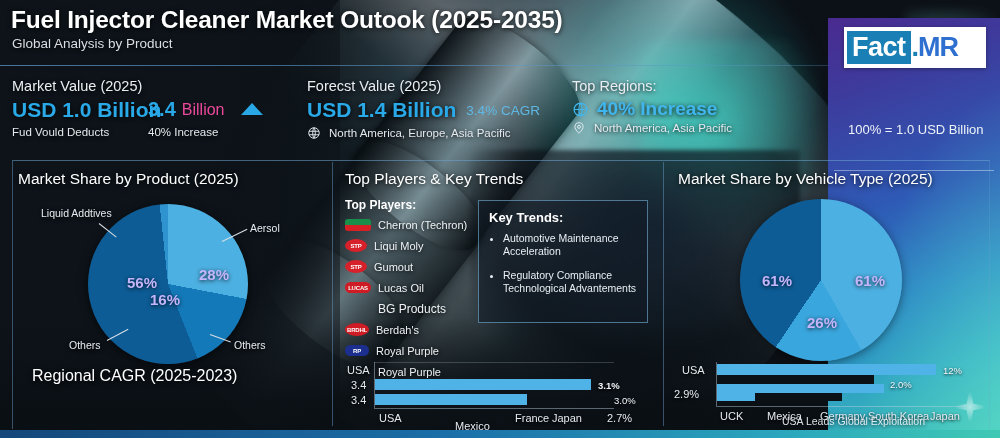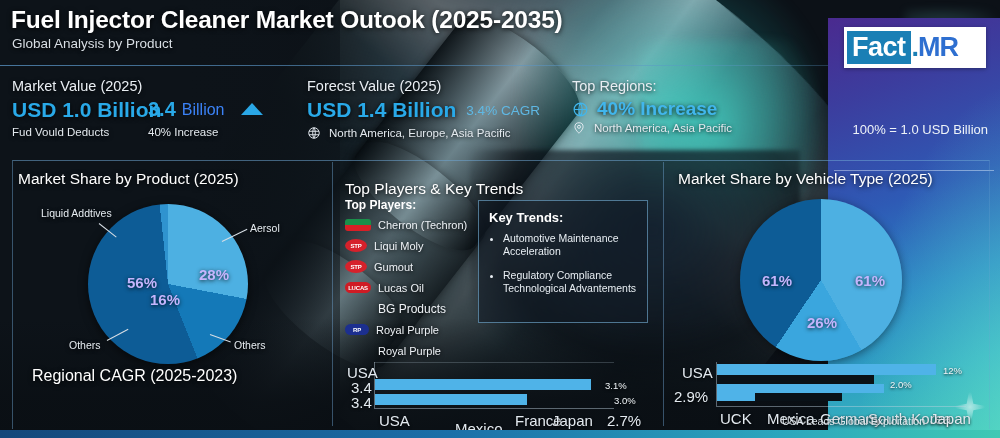--- a/index.html
+++ b/index.html
@@ -79,21 +79,21 @@
   .kpi .k-label{font-size:14.5px;color:#e9eef3;text-shadow:0 1px 4px rgba(0,0,0,.9);}
   .kpi .k-big{font-size:21px;font-weight:bold;color:#29a9e8;text-shadow:0 1px 5px rgba(0,0,0,.9);}
   .kpi .k-sub{font-size:11.5px;color:#e3e9ee;text-shadow:0 1px 4px rgba(0,0,0,.9);}
   .row{display:flex;align-items:center;}
   .gap6{gap:6px;}
   .gap8{gap:8px;}
 
   .kpi-a{left:12px;top:78px;}
   .kpi-mid{left:148px;top:98px;}
   .kpi-mid .mv{font-size:20px;font-weight:bold;color:#29a9e8;}
-  .kpi-mid .mu{font-size:16px;color:#3b82f6;}
+  .kpi-mid .mu{font-size:16px;color:#ec4899;}
   .caret{
     width:0;height:0;border-left:11px solid transparent;border-right:11px solid transparent;
     border-bottom:12px solid #2aa7e6;margin-left:10px;margin-bottom:2px;
   }
   .kpi-b{left:307px;top:78px;}
   .cagr{font-size:13.5px;color:#5fb8e4;margin-left:10px;}
   .kpi-c{left:572px;top:78px;}
   .kpi-c .k-big{color:#41b6ec;font-size:19px;}
 
   .ico{display:inline-block;vertical-align:middle;flex:0 0 auto;}
@@ -115,21 +115,21 @@
     display:flex;align-items:center;padding:0 3px;box-sizing:border-box;
     box-shadow:0 1px 4px rgba(0,0,0,.35);
   }
   .logo .fact{
     background:#1a7fb5;color:#ffffff;font-size:27px;font-weight:bold;
     line-height:33px;padding:0 5px;letter-spacing:-.5px;
   }
   .logo .mr{color:#2e6fd0;font-size:27px;font-weight:bold;letter-spacing:-1px;padding-left:1px;}
   .logo .mr .dot{color:#1a7fb5;}
   .eq{
-    position:absolute;left:20px;top:104px;width:140px;text-align:right;
+    position:absolute;left:20px;top:104px;width:140px;text-align:left;
     font-size:13px;color:#eef3f8;
   }
   .brand-sep{position:absolute;left:6px;top:152px;width:160px;height:1px;background:rgba(230,245,255,.45);}
   .sparkle{
     position:absolute;left:121px;top:368px;width:42px;height:42px;
     background:radial-gradient(closest-side,rgba(255,255,255,.85),rgba(255,255,255,0) 72%);
     clip-path:polygon(50% 0%,58% 42%,100% 50%,58% 58%,50% 100%,42% 58%,0% 50%,42% 42%);
     opacity:.65;
   }
 
@@ -182,21 +182,21 @@
   .trends h4{margin:0 0 7px 0;font-size:13px;color:#ffffff;}
   .trends ul{margin:0;padding-left:14px;list-style:disc;}
   .trends li{font-size:10.5px;color:#e8eef3;line-height:13px;margin-bottom:11px;}
 
   
   .bchart{position:absolute;}
   .bar{position:absolute;background:#4fb3e8;height:11px;}
   .bar.dark{background:#0a1218;}
   .axis-x{position:absolute;height:1px;background:rgba(190,210,225,.45);}
   .axis-y{position:absolute;width:1px;background:rgba(190,210,225,.45);}
-  .tick{position:absolute;font-size:15px;color:#e3eaf0;text-shadow:0 1px 3px rgba(0,0,0,.9);white-space:nowrap;text-align:center;}
+  .tick{position:absolute;font-size:11px;color:#e3eaf0;text-shadow:0 1px 3px rgba(0,0,0,.9);white-space:nowrap;text-align:center;}
   .vval{position:absolute;font-size:9.5px;color:#f0f5f9;text-shadow:0 1px 3px rgba(0,0,0,.9);white-space:nowrap;}
   .foot{position:absolute;font-size:10.5px;color:#e9f1f6;text-shadow:0 1px 4px rgba(0,0,0,.85);white-space:nowrap;}
   .blur{filter:blur(.7px);opacity:.92;}
 </style>
 </head>
 <body>
 
 <div class="stage">
 
   <div class="photo">
@@ -301,21 +301,21 @@
   <div class="lead" style="left:222px;top:241px;width:28px;transform:rotate(-26deg);transform-origin:left center;"></div>
 
   <div class="lead-lbl" style="left:69px;top:339px;">Others</div>
   <div class="lead" style="left:107px;top:340px;width:24px;transform:rotate(-28deg);transform-origin:left center;"></div>
 
   <div class="lead-lbl" style="left:234px;top:339px;">Others</div>
   <div class="lead" style="left:210px;top:334px;width:22px;transform:rotate(20deg);transform-origin:left center;"></div>
 
   <div class="sect-title" style="left:32px;top:367px;font-size:16px;">Regional CAGR (2025-2023)</div>
 
-  <div class="sect-title" style="left:345px;top:180px;">Top Players &amp; Key Trends</div>
+  <div class="sect-title" style="left:345px;top:170px;">Top Players &amp; Key Trends</div>
   <div class="players-h">Top Players:</div>
 
   <div class="plist">
     <div class="prow">
       <span class="plogo chevron"></span>
       <span class="pname">Cherron (Techron)</span>
     </div>
     <div class="prow">
       <span class="plogo stp">STP</span>
       <span class="pname">Liqui Moly</span>
@@ -324,20 +324,24 @@
       <span class="plogo stp">STP</span>
       <span class="pname">Gumout</span>
     </div>
     <div class="prow">
       <span class="plogo lucas">LUCAS</span>
       <span class="pname">Lucas Oil</span>
     </div>
     <div class="prow">
       <span class="plogo blank"></span>
       <span class="pname" style="font-size:12px;">BG  Products</span>
+    </div>
+    <div class="prow">
+      <span class="plogo bardahl">BRDHL</span>
+      <span class="pname">Berdah's</span>
     </div>
     <div class="prow">
       <span class="plogo royal">RP</span>
       <span class="pname">Royal Purple</span>
     </div>
     <div class="prow">
       <span class="plogo blank"></span>
       <span class="pname">Royal Purple</span>
     </div>
   </div>
@@ -355,21 +359,21 @@
     <div class="axis-x" style="left:39px;top:48px;width:240px;"></div>
     <div class="axis-x" style="left:39px;top:2px;width:240px;opacity:.5;"></div>
 
     <div class="tick" style="left:12px;top:4px;">USA</div>
     <div class="tick" style="left:16px;top:19px;">3.4</div>
     <div class="tick" style="left:16px;top:34px;">3.4</div>
 
     <div class="bar" style="left:40px;top:19px;width:216px;"></div>
     <div class="bar" style="left:40px;top:34px;width:152px;"></div>
 
-    <div class="vval" style="left:270px;top:20px;">3.1%</div>
+    <div class="vval" style="left:263px;top:20px;font-weight:bold;">3.1%</div>
     <div class="vval" style="left:279px;top:35px;">3.0%</div>
 
     <div class="tick" style="left:44px;top:52px;">USA</div>
     <div class="tick" style="left:92px;top:60px;padding-left:28px;">Mexico</div>
     <div class="tick" style="left:153px;top:52px;padding-left:27px;">France</div>
     <div class="tick" style="left:217px;top:52px;">Japan</div>
     <div class="tick" style="left:272px;top:52px;">2.7%</div>
   </div>
 
   <div class="sect-title" style="left:678px;top:170px;">Market Share by Vehicle Type (2025)</div>

